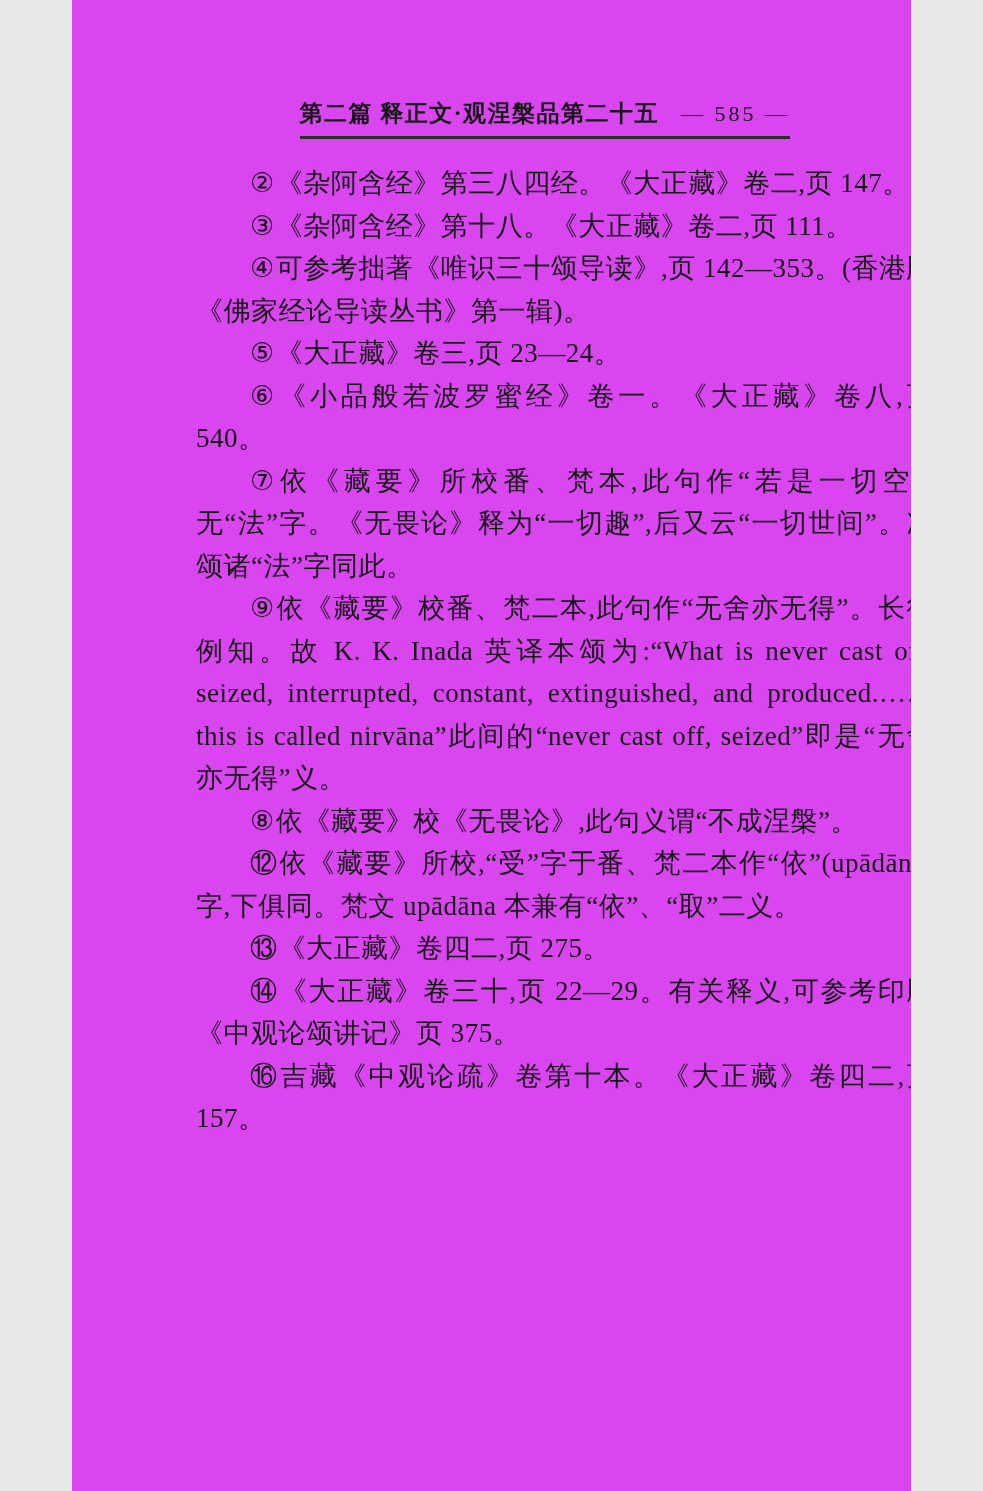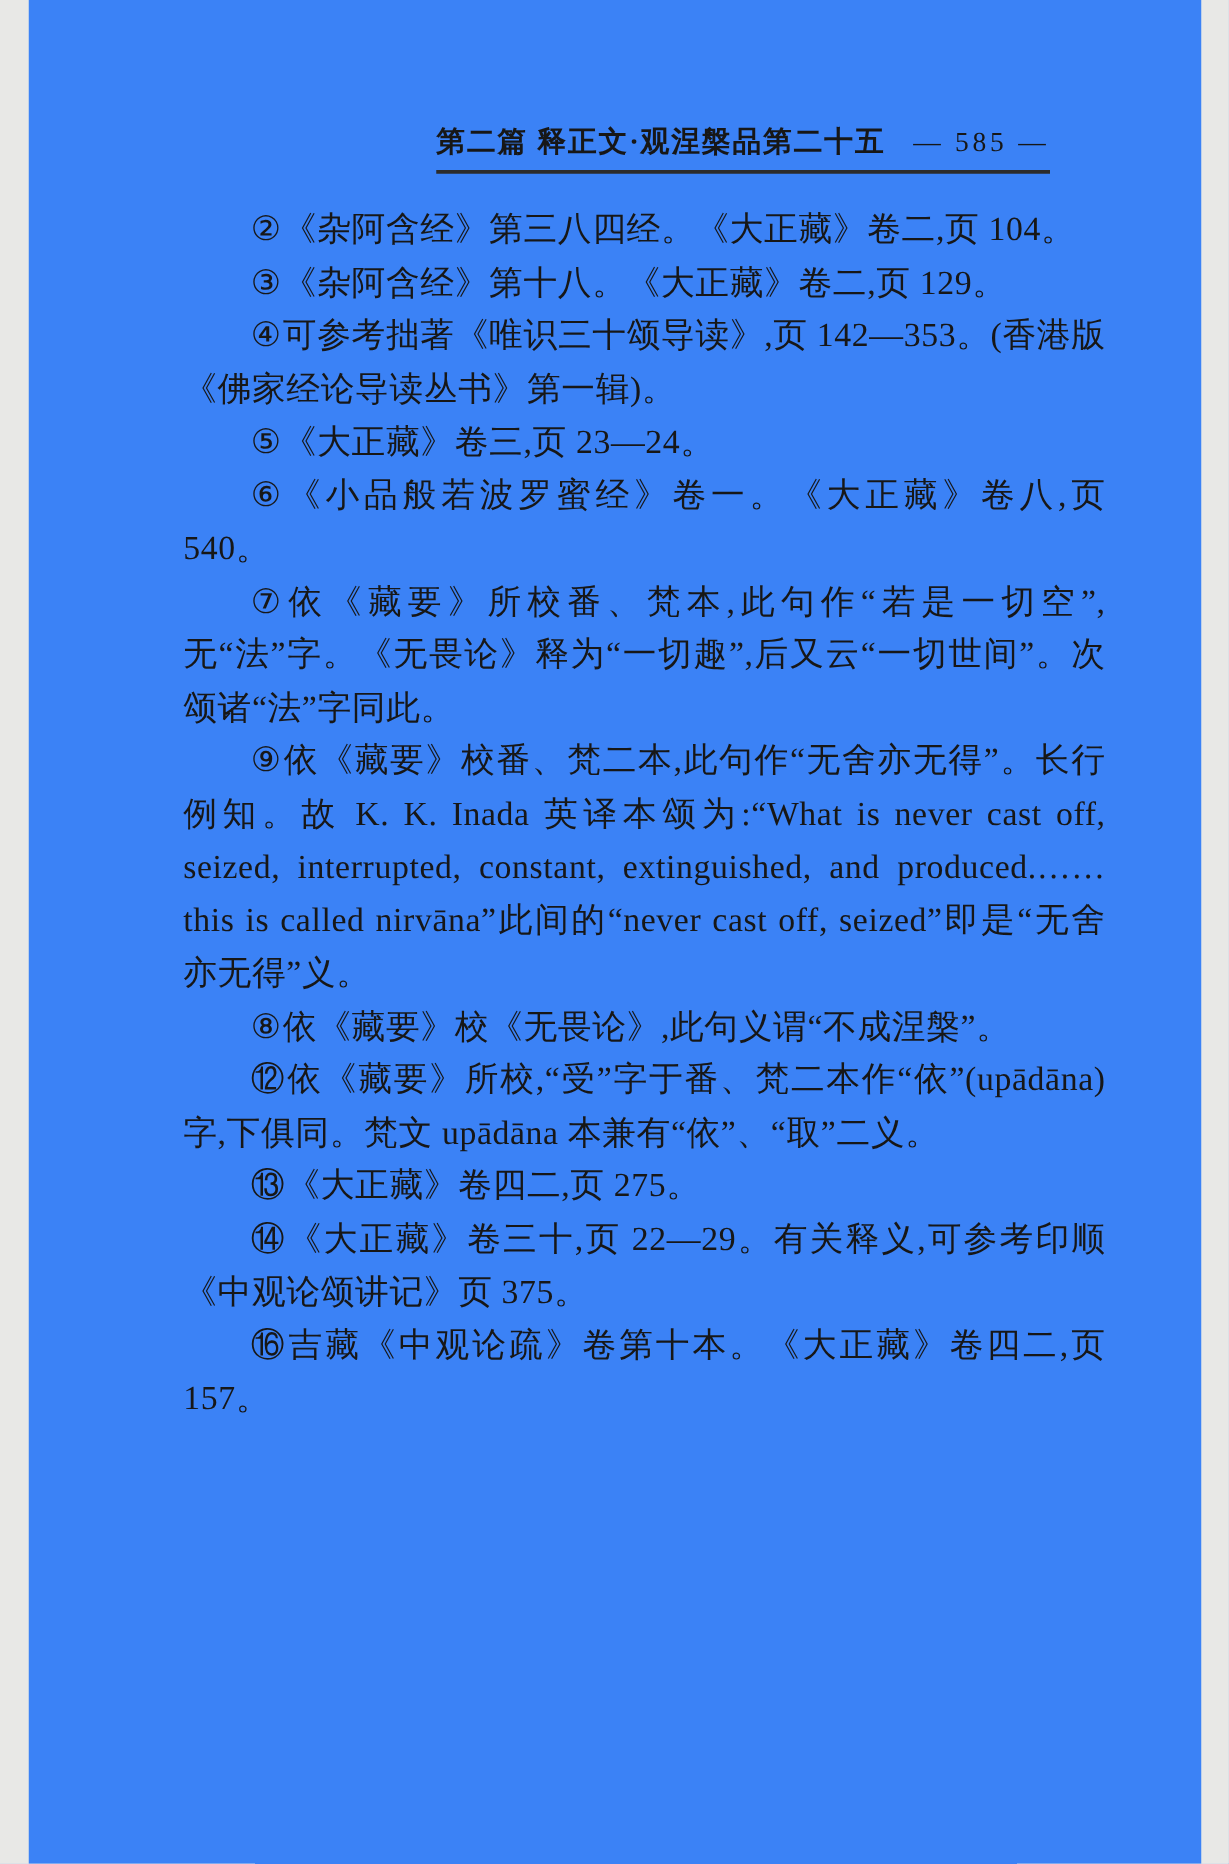--- a/index.html
+++ b/index.html
@@ -2,24 +2,24 @@
 <html><head>
 <meta charset="utf-8">
 <style>
   html, body {
     margin: 0;
     padding: 0;
     background: #e8e8e6;
   }
   .page {
     position: relative;
-    width: 938px;
+    width: 839px;
     height: 1491px;
     margin: 0 auto;
-    background: #3b82f6;
+    background: #d946ef;
     color: #171717;
     font-family: "Liberation Serif", "DejaVu Serif", serif;
     overflow: hidden;
   }
   
   .header-row {
     position: absolute;
     top: 98px;
     left: 0;
     right: 121px;
@@ -65,22 +65,22 @@
 
 <div class="page">
 
   <div class="header-row">
     <div class="page-header">
       <span>第二篇 释正文·观涅槃品第二十五</span><span class="pgnum">— 585 —</span>
     </div>
   </div>
 
   <div class="notes">
-    <p class="note"><span class="marker">②</span><span>《杂阿含经》第三八四经。《大正藏》卷二,页 104。</span></p>
-    <p class="note"><span class="marker">③</span><span>《杂阿含经》第十八。《大正藏》卷二,页 129。</span></p>
+    <p class="note"><span class="marker">②</span><span>《杂阿含经》第三八四经。《大正藏》卷二,页 147。</span></p>
+    <p class="note"><span class="marker">③</span><span>《杂阿含经》第十八。《大正藏》卷二,页 111。</span></p>
     <p class="note"><span class="marker">④</span><span>可参考拙著《唯识三十颂导读》,页 142—353。(香港版《佛家经论导读丛书》第一辑)。</span></p>
     <p class="note"><span class="marker">⑤</span><span>《大正藏》卷三,页 23—24。</span></p>
     <p class="note"><span class="marker">⑥</span><span>《小品般若波罗蜜经》卷一。《大正藏》卷八,页 540。</span></p>
     <p class="note"><span class="marker">⑦</span><span>依《藏要》所校番、梵本,此句作“若是一切空”,无“法”字。《无畏论》释为“一切趣”,后又云“一切世间”。次颂诸“法”字同此。</span></p>
     <p class="note"><span class="marker">⑨</span><span>依《藏要》校番、梵二本,此句作“无舍亦无得”。长行例知。故 K. K. Inada 英译本颂为:“What is never cast off, seized, interrupted, constant, extinguished, and produced.……this is called nirvāna”此间的“never cast off, seized”即是“无舍亦无得”义。</span></p>
     <p class="note"><span class="marker">⑧</span><span>依《藏要》校《无畏论》,此句义谓“不成涅槃”。</span></p>
     <p class="note"><span class="marker">⑫</span><span>依《藏要》所校,“受”字于番、梵二本作“依”(upādāna)字,下俱同。梵文 upādāna 本兼有“依”、“取”二义。</span></p>
     <p class="note"><span class="marker">⑬</span><span>《大正藏》卷四二,页 275。</span></p>
     <p class="note"><span class="marker">⑭</span><span>《大正藏》卷三十,页 22—29。有关释义,可参考印顺《中观论颂讲记》页 375。</span></p>
     <p class="note"><span class="marker">⑯</span><span>吉藏《中观论疏》卷第十本。《大正藏》卷四二,页 157。</span></p>

